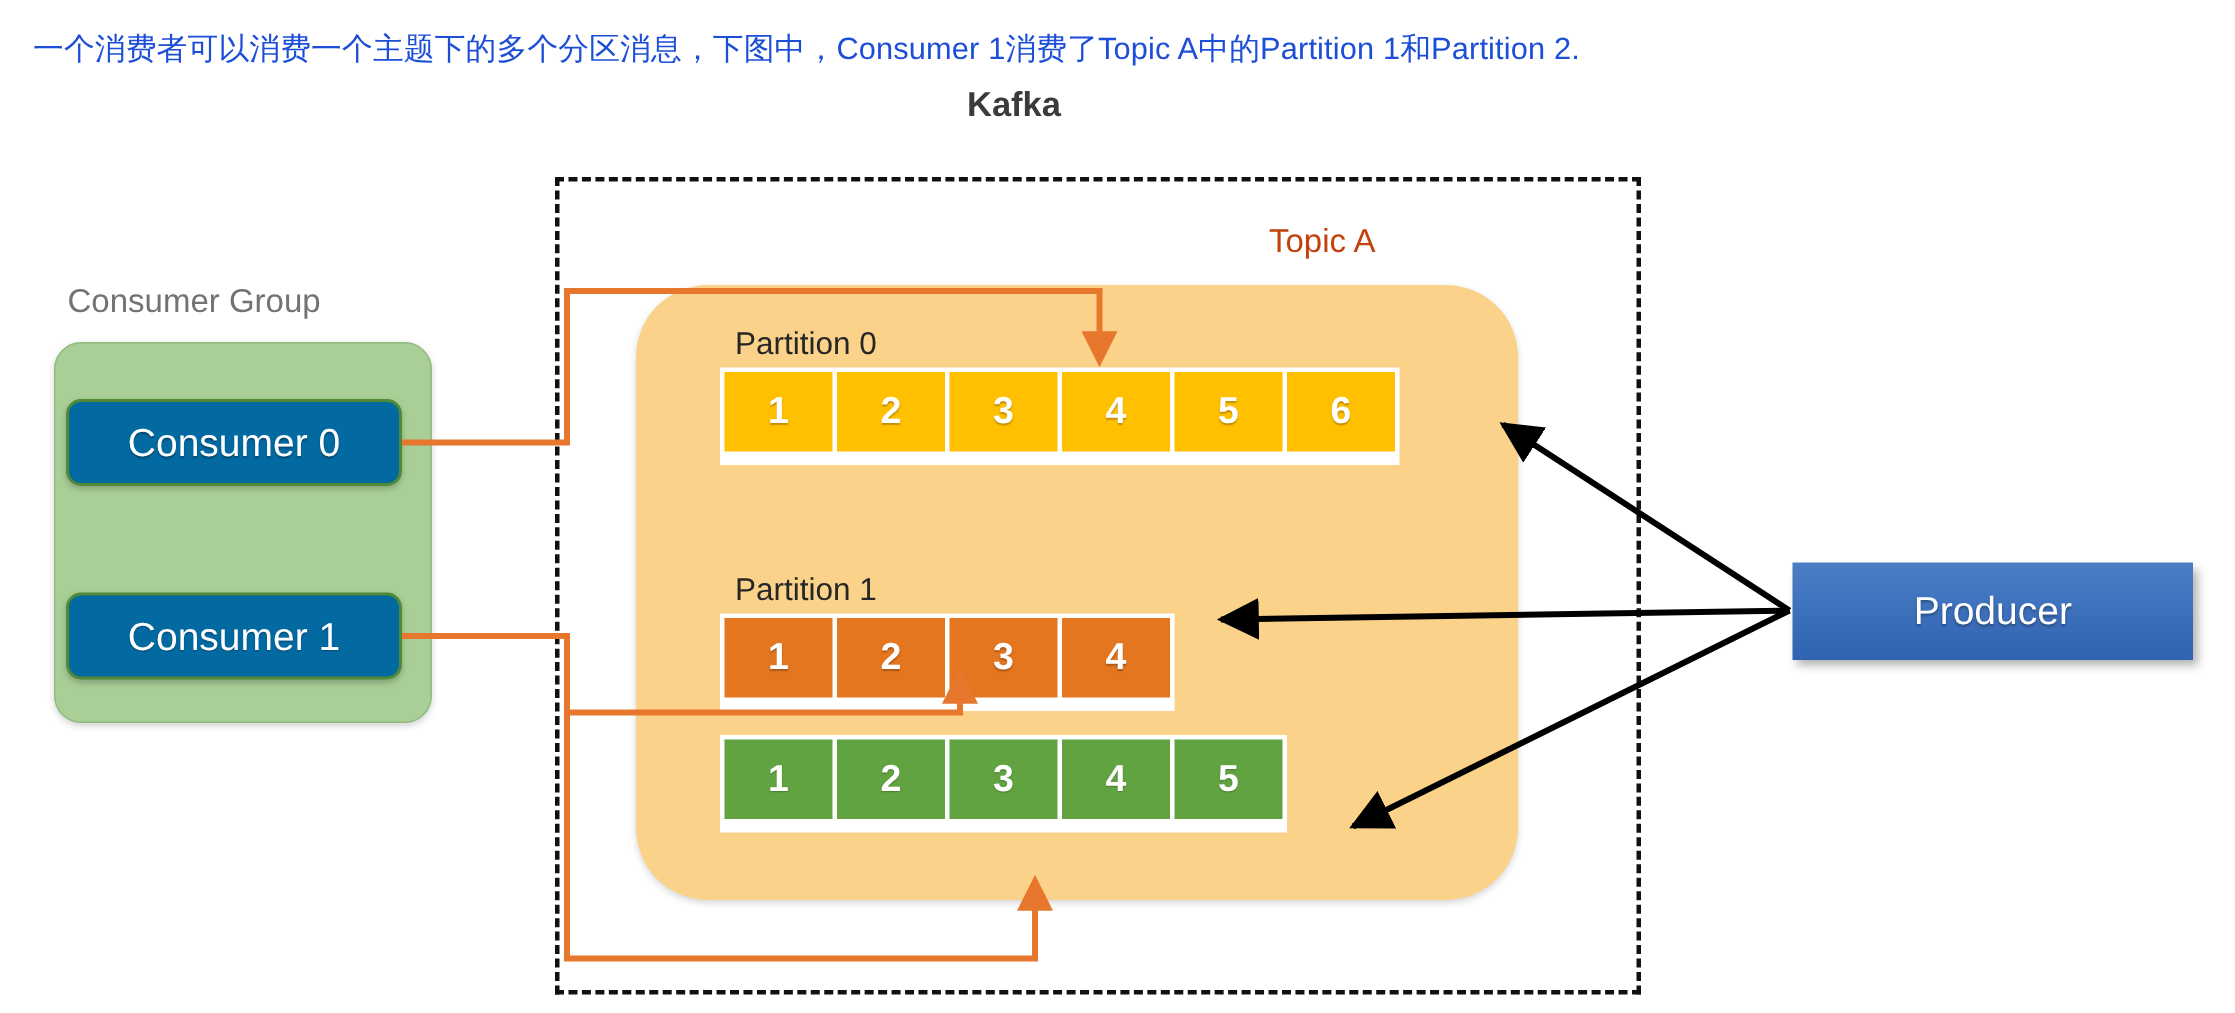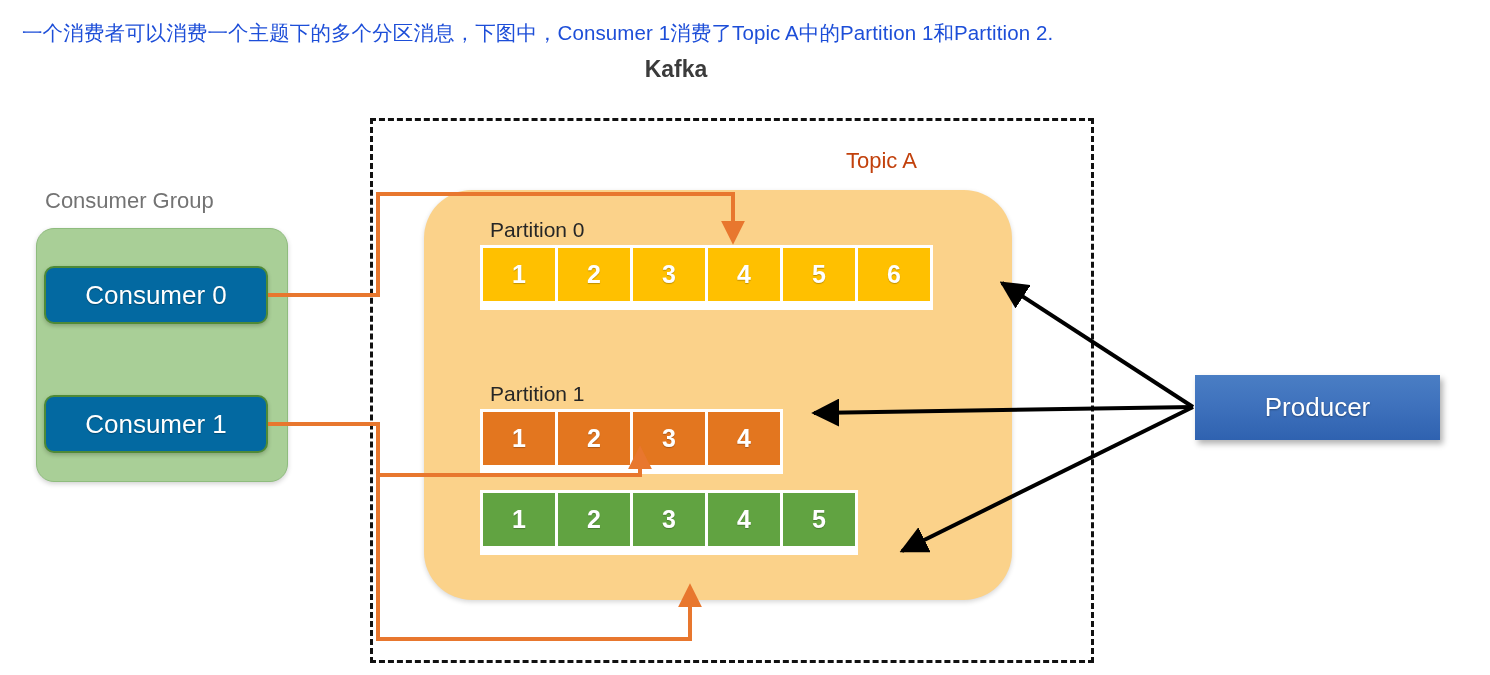--- a/index.html
+++ b/index.html
@@ -146,21 +146,21 @@
     text-shadow: 0 1px 1px rgba(0,0,0,0.3);
   }
   #consumer-0 { top: 266px; }
   #consumer-1 { top: 395px; }
 
   
   #producer-box {
     position: absolute;
     left: 1195px;
     top: 375px;
-    width: 245px;
+    width: 267px;
     height: 65px;
     background: linear-gradient(180deg, #4a7ec4 0%, #3f72bd 45%, #2f62b0 100%);
     display: flex;
     align-items: center;
     justify-content: center;
     color: #ffffff;
     font-size: 26px;
     box-shadow: 3px 4px 6px rgba(0,0,0,0.3);
     text-shadow: 0 1px 2px rgba(0,0,0,0.35);
   }

